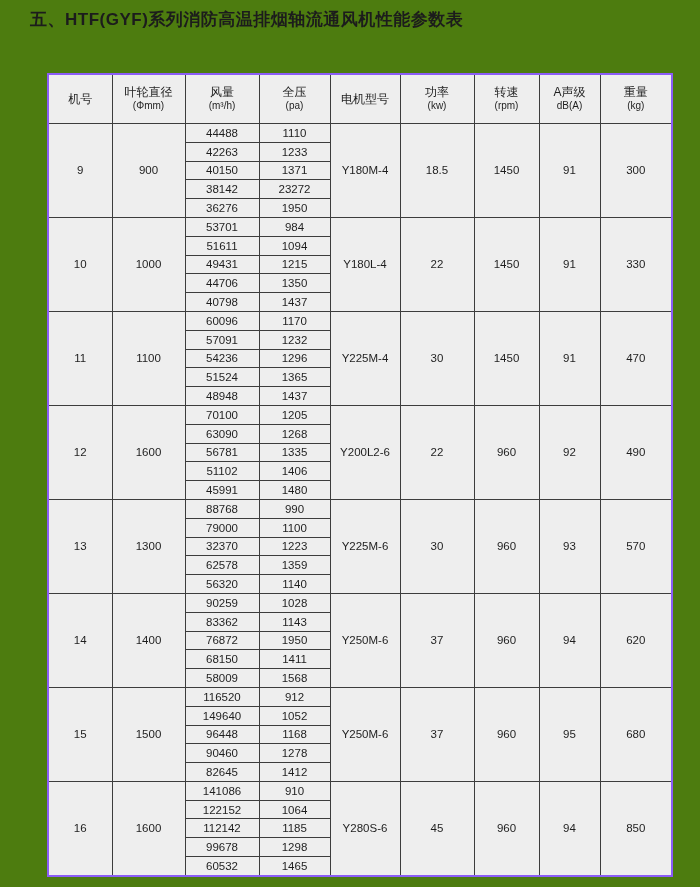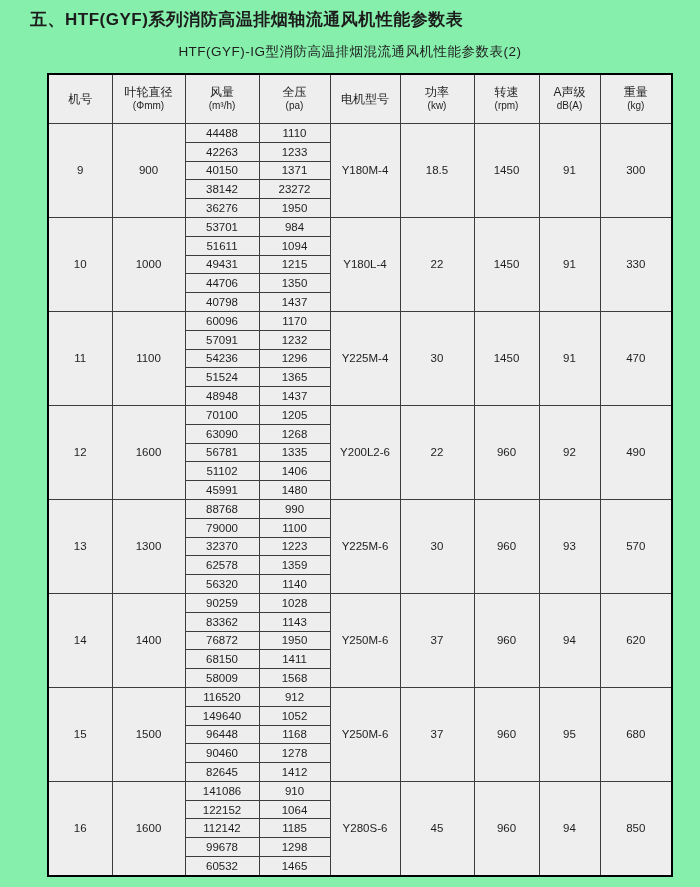--- a/index.html
+++ b/index.html
@@ -6,21 +6,21 @@
     margin: 0;
     padding: 0;
     background: #eeeeee;
     font-family: "Liberation Sans", "DejaVu Sans", sans-serif;
     color: #222;
   }
   .page {
     position: relative;
     width: 700px;
     height: 887px;
-    background: #86efac;
+    background: #4d7c0f;
     overflow: hidden;
   }
   .doc-title {
     position: absolute;
     left: 30px;
     top: 8px;
     font-size: 17px;
     font-weight: bold;
     letter-spacing: 0.5px;
     color: #1c1c1c;
@@ -48,21 +48,21 @@
   }
   table.params td, table.params th {
     border: 1px solid #3c3c3c;
     text-align: center;
     vertical-align: middle;
     font-weight: normal;
     padding: 0;
     overflow: hidden;
   }
   table.params {
-    border: 2px solid #000000;
+    border: 2px solid #8b5cf6;
   }
   th.head-cell {
     height: 48px;
     font-size: 12px;
     line-height: 1.25;
     color: #1e1e1e;
   }
   .h-label { display: block; }
   .h-unit  { display: block; font-size: 10px; }
   td.sub-cell {
@@ -75,21 +75,20 @@
     color: #1e1e1e;
   }
 </style>
 </head>
 <body>
 
 <div class="page">
 
   <div class="doc-title">五、HTF(GYF)系列消防高温排烟轴流通风机性能参数表</div>
 
-  <div class="doc-subtitle">HTF(GYF)-IG型消防高温排烟混流通风机性能参数表(2)</div>
 
   <table class="params">
     <colgroup>
       <col style="width:64px">
       <col style="width:73px">
       <col style="width:74px">
       <col style="width:71px">
       <col style="width:70px">
       <col style="width:74px">
       <col style="width:65px">

